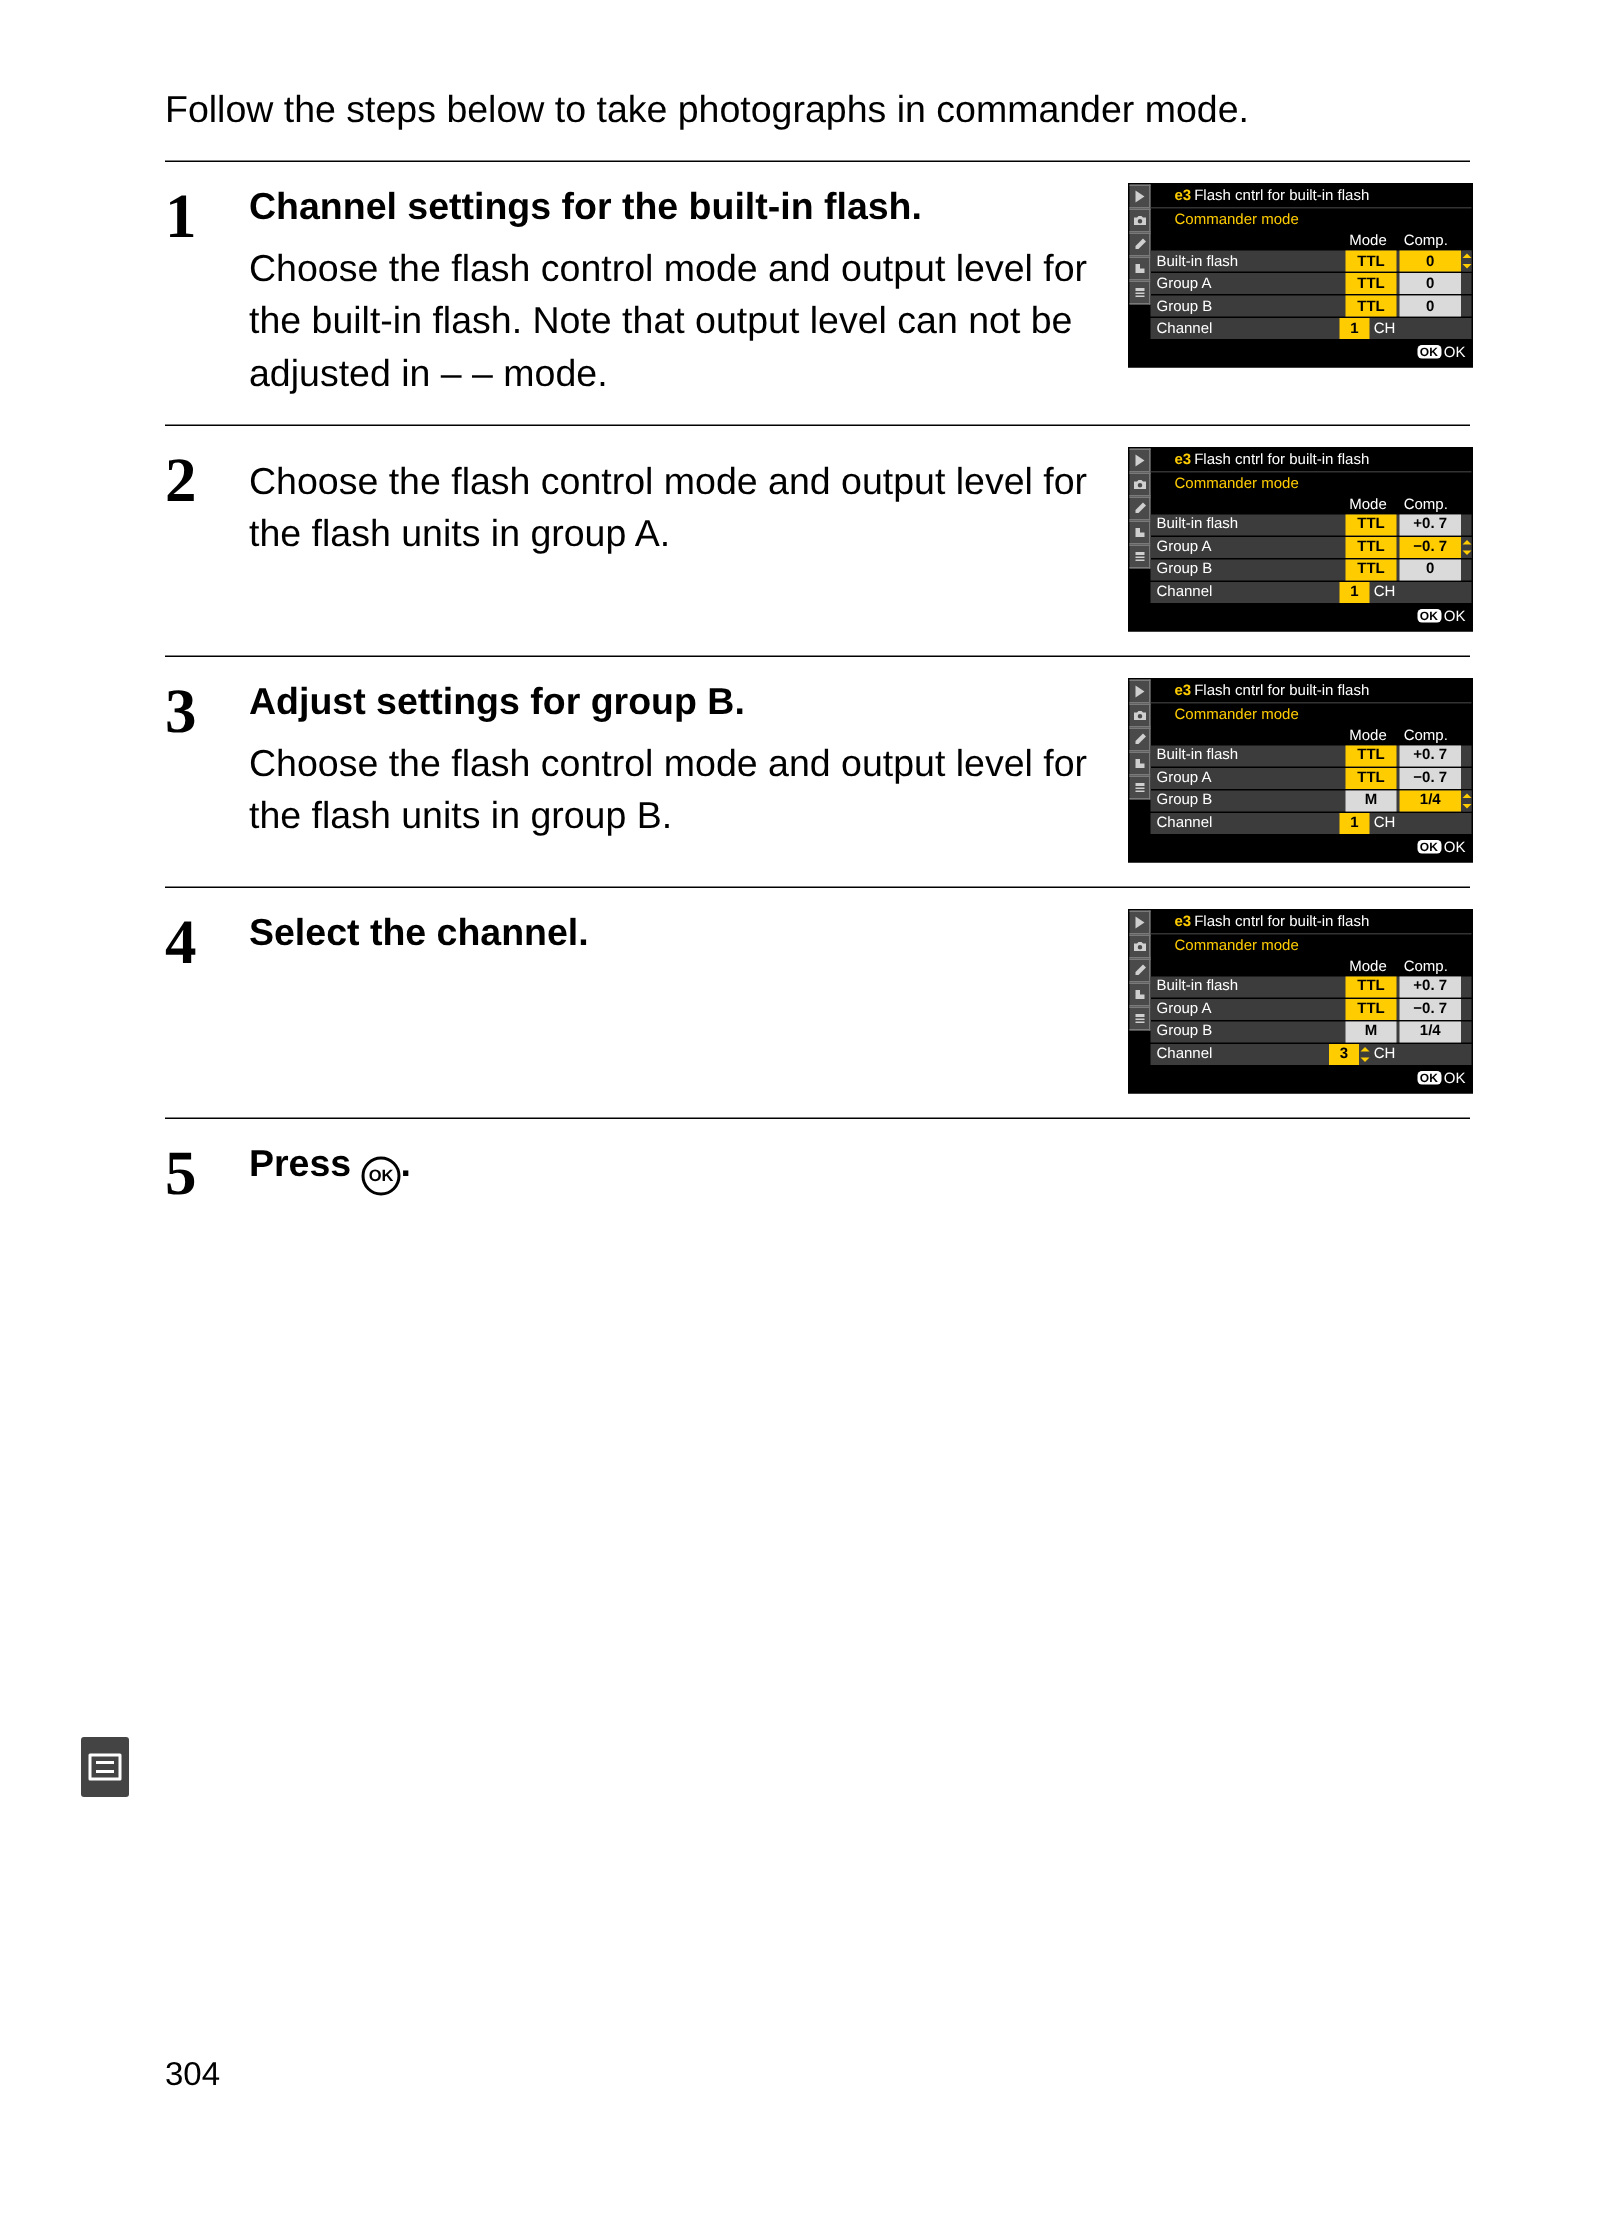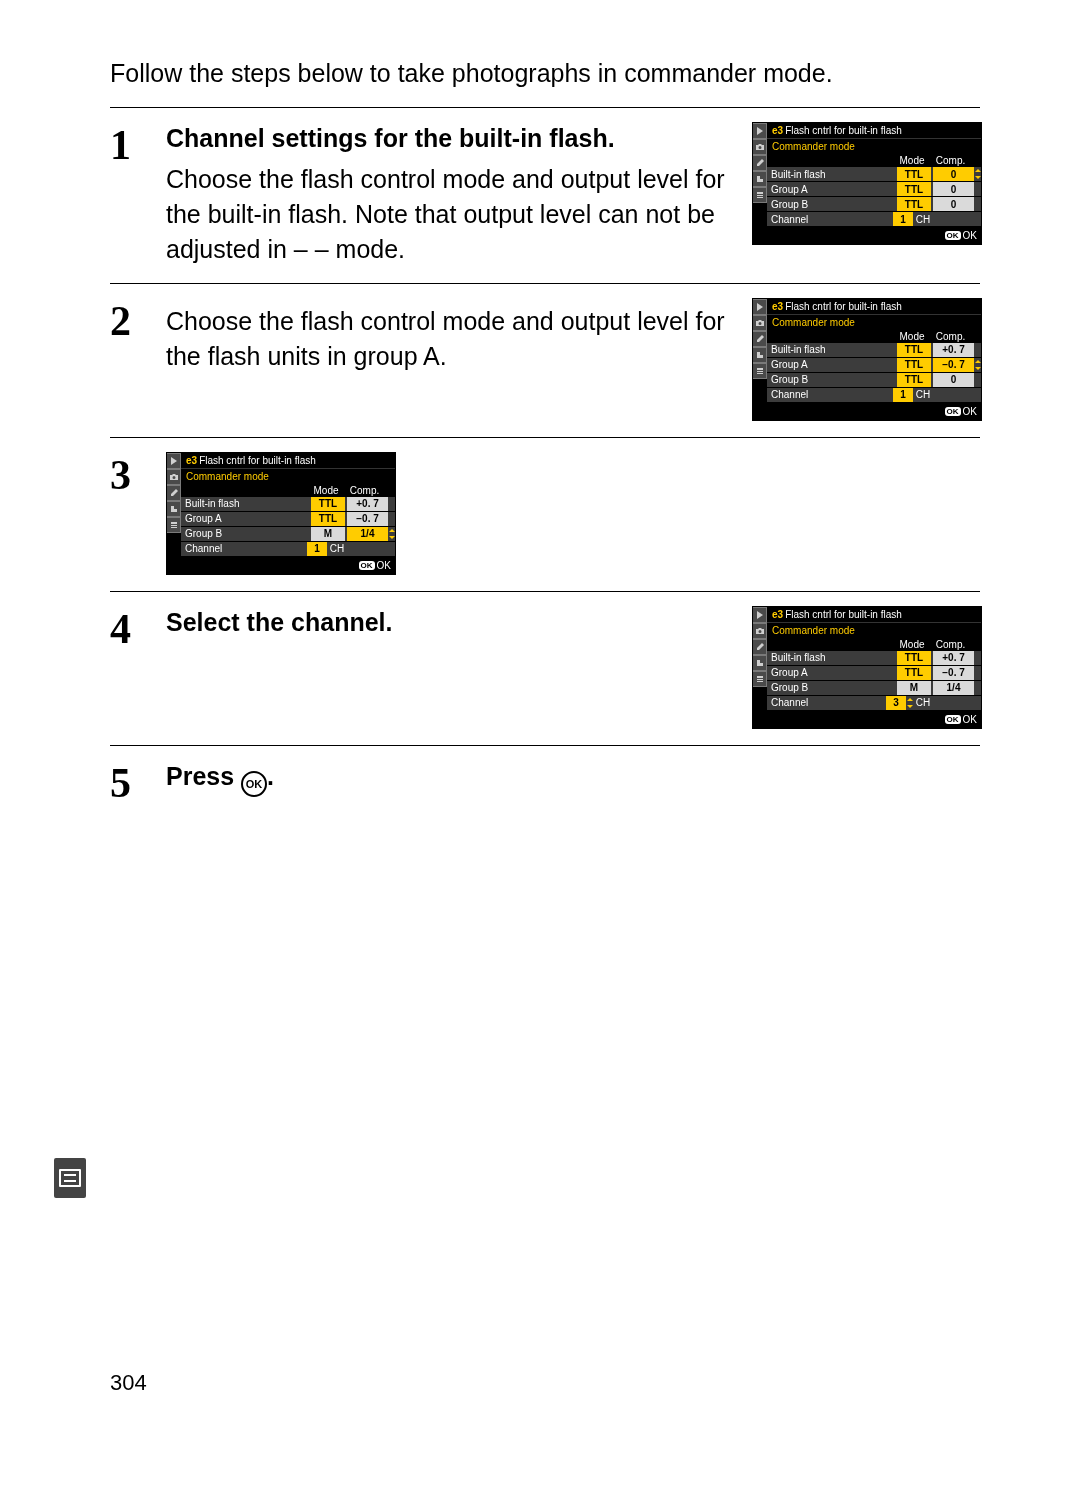--- a/index.html
+++ b/index.html
@@ -17,21 +17,21 @@
 .ok-circle{display:inline-flex;align-items:center;justify-content:center;border:2px solid #000;border-radius:50%;width:22px;height:22px;font-size:11px;font-weight:700;vertical-align:-3px;font-family:Arial,sans-serif}
 
 
 .lcd-wrap{flex:none;width:228px}
 .lcd{background:#000;border:1px solid #000;display:flex;width:228px;font-family:Arial,sans-serif}
 .tabcol{width:14px;display:flex;flex-direction:column}
 .tabcol .tab{flex:none;height:14px;margin:0 0 0 0;background:#4a4a4a;border:1px solid #7a7a7a;border-left:none;display:flex;align-items:center;justify-content:center}
 .tabcol .tab svg{display:block}
 .tabcol .tab.filler{flex:1;background:transparent;border:none}
 .lcdmain{flex:1;color:#fff;font-size:10px;display:flex;flex-direction:column}
-.lcdline{padding:2px 5px}
+.lcdline{padding:2px 16px}
 .lcd-e3{color:#fff;border-bottom:1px solid #333}
 .lcd-e3 .y{color:#ffcc00;font-weight:700;margin-right:2px}
 .lcd-sub{color:#ffcc00}
 .lcd-head{display:flex;padding:1px 3px 1px 0}
 .lcd-head span{font-size:10px;color:#fff}
 .hfill{flex:1}
 .hc1{width:36px;text-align:center}
 .hc2{width:41px;text-align:center}
 .lcd-row{display:flex;align-items:stretch;background:#3c3c3c;margin:0 0 1px 0;height:14px}
 .lcd-row .label{flex:1;color:#fff;padding:0 4px;font-weight:400;display:flex;align-items:center;font-size:10px}
@@ -219,20 +219,24 @@
               </div>
             </div>
           </div>
         </div>
       </div>
     </div>
     <div class="step">
       <div class="stepnum">3</div>
       <div class="stepbody">
         <div class="row">
+          <div class="textcol">
+            <div class="step-title">Adjust settings for group B.</div>
+            <div class="step-para">Choose the flash control mode and output level for the flash units in group B.</div>
+          </div>
           <div class="lcd-wrap">
             <div class="lcd">
               <div class="tabcol">
                 <div class="tab">
                   <svg width="10" height="10" viewBox="0 0 10 10">
                     <path d="M2 1 L8 5 L2 9 Z" fill="#cfcfcf"></path>
                   </svg>
                 </div>
                 <div class="tab">
                   <svg width="10" height="10" viewBox="0 0 10 10">

